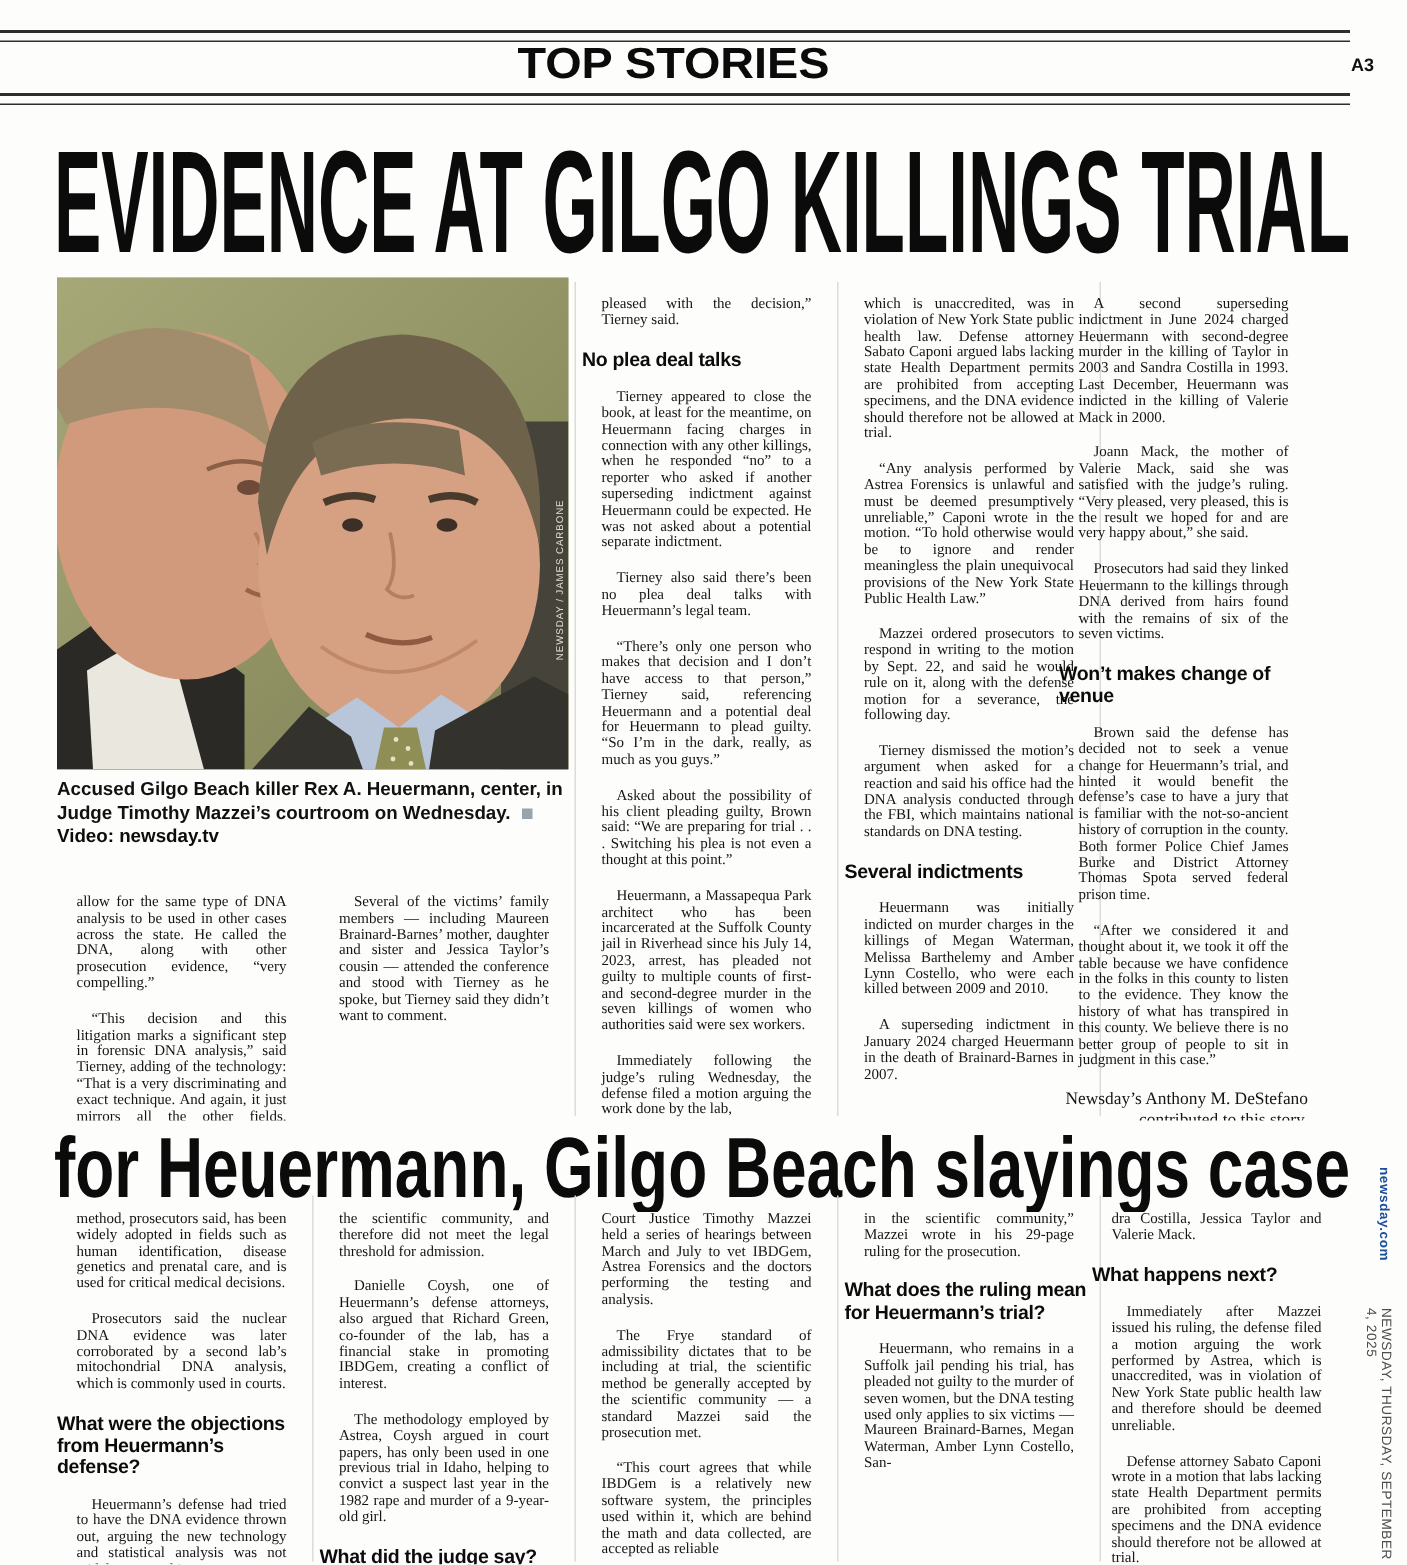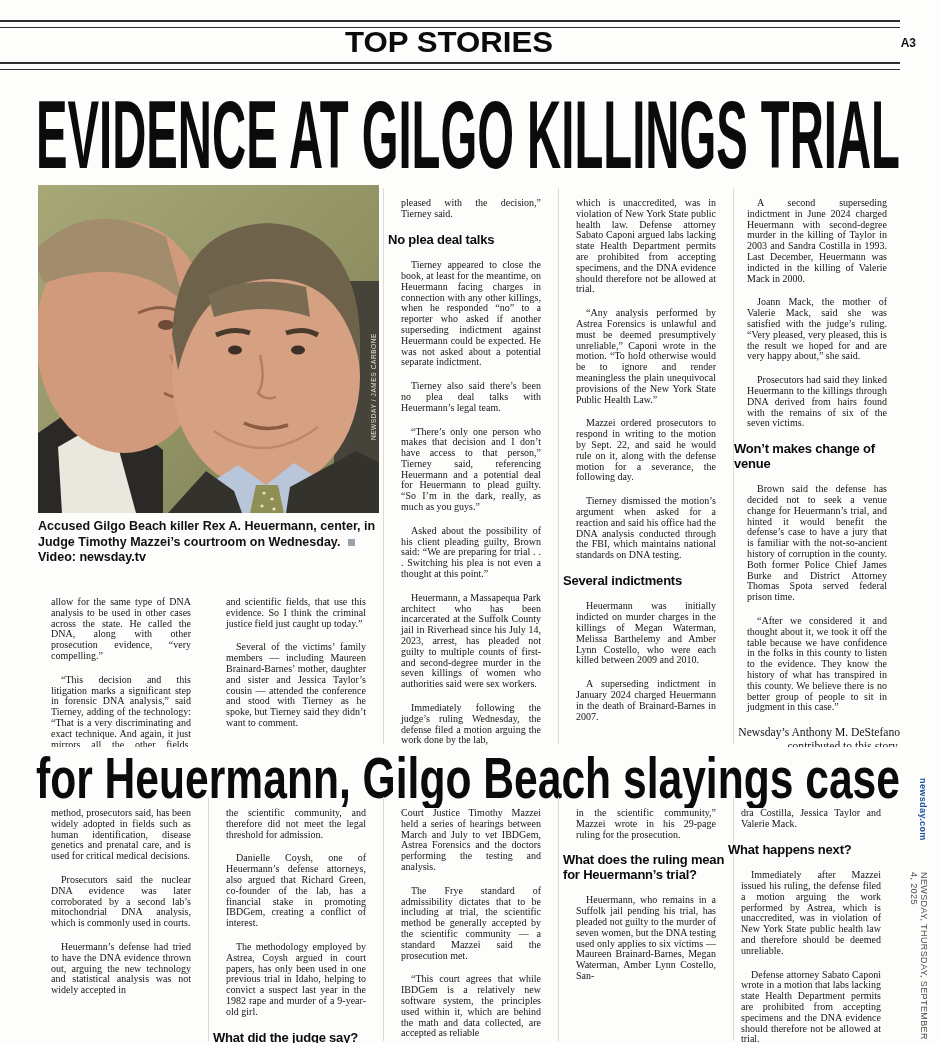--- a/index.html
+++ b/index.html
@@ -9,21 +9,21 @@
   }
   .rule2{position:absolute;left:0;width:900px;height:5px;
     border-top:2px solid #2e2e2e;border-bottom:1px solid #2e2e2e;}
   .section-band{position:absolute;top:24px;left:345px;width:210px;height:36px;text-decoration:underline;}
   .pageno{position:absolute;top:36px;right:22px;font:bold 12px "Liberation Sans",sans-serif;color:#111;}
   .headline-svg{position:absolute;left:36px;}
   .headline-svg text{font-family:"Liberation Sans",sans-serif;font-weight:bold;fill:#0b0b0b;}
   
   .col{position:absolute;top:185px;width:166px;height:562px;overflow:hidden;}
   .colA{position:absolute;top:185px;left:38px;width:341px;height:562px;}
-  .c3{left:388px}.c4{left:563px}.c5{left:734px}
+  .c3{left:388px}.c4{left:563px}.c5{left:706px}
   .crule{position:absolute;width:1px;background:#dcdcd6;}
   .photo-wrap{position:relative;width:341px;height:328px;overflow:hidden;background:#8f9163;}
   .photo-credit{position:absolute;right:2px;top:148px;writing-mode:vertical-rl;transform:rotate(180deg);
     font:6.5px "Liberation Sans",sans-serif;color:#e0ded2;letter-spacing:.6px;}
   .caption{margin-top:6px;font:bold 12.5px/1.25 "Liberation Sans",sans-serif;color:#111;}
   .cap-sq{display:inline-block;width:7px;height:7px;background:#9aa4ae;margin:0 5px 0 4px;}
   .video{font:bold 12.5px "Liberation Sans",sans-serif;color:#0c0c0c;text-decoration:none;}
   .subcol{position:absolute;top:399px;width:166px;height:163px;overflow:hidden;}
   .subcol.s2{left:175px;}
   
@@ -109,21 +109,20 @@
   <div class="caption">
     <span>Accused Gilgo Beach killer Rex A. Heuermann, center, in Judge Timothy Mazzei’s courtroom on Wednesday.</span>
     <span class="cap-sq"></span>
     <span class="video">Video: newsday.tv</span>
   </div>
   <div class="subcol s1" style="left:0">
     <p class="bp ni">allow for the same type of DNA analysis to be used in other cases across the state. He called the DNA, along with other prosecution evidence, “very compelling.”</p>
     <p class="bp">“This decision and this litigation marks a significant step in forensic DNA analysis,” said Tierney, adding of the technology: “That is a very discriminating and exact technique. And again, it just mirrors all the other fields, forensic fields</p>
   </div>
   <div class="subcol s2">
-    <p class="bp ni">and scientific fields, that use this evidence. So I think the criminal justice field just caught up today.”</p>
     <p class="bp">Several of the victims’ family members — including Maureen Brainard-Barnes’ mother, daughter and sister and Jessica Taylor’s cousin — attended the conference and stood with Tierney as he spoke, but Tierney said they didn’t want to comment.</p>
   </div>
 </div>
 
 <div class="col c3">
   <p class="bp ni">pleased with the decision,” Tierney said.</p>
   <h3 class="subhead">No plea deal talks</h3>
   <p class="bp">Tierney appeared to close the book, at least for the meantime, on Heuermann facing charges in connection with any other killings, when he responded “no” to a reporter who asked if another superseding indictment against Heuermann could be expected. He was not asked about a potential separate indictment.</p>
   <p class="bp">Tierney also said there’s been no plea deal talks with Heuermann’s legal team.</p>
   <p class="bp">“There’s only one person who makes that decision and I don’t have access to that person,” Tierney said, referencing Heuermann and a potential deal for Heuermann to plead guilty. “So I’m in the dark, really, as much as you guys.”</p>
@@ -157,20 +156,21 @@
 </svg>
 
 <div class="crule" style="left:208px;top:797px;height:244px"></div>
 <div class="crule" style="left:383px;top:797px;height:244px"></div>
 <div class="crule" style="left:558px;top:797px;height:244px"></div>
 <div class="crule" style="left:733px;top:797px;height:244px"></div>
 
 <div class="lcol l1">
   <p class="bp ni">method, prosecutors said, has been widely adopted in fields such as human identification, disease genetics and prenatal care, and is used for critical medical decisions.</p>
   <p class="bp">Prosecutors said the nuclear DNA evidence was later corroborated by a second lab’s mitochondrial DNA analysis, which is commonly used in courts.</p>
+  <h3 class="subhead">What were the objections from Heuermann’s defense?</h3>
   <p class="bp">Heuermann’s defense had tried to have the DNA evidence thrown out, arguing the new technology and statistical analysis was not widely accepted in</p>
 </div>
 <div class="lcol l2">
   <p class="bp ni">the scientific community, and therefore did not meet the legal threshold for admission.</p>
   <p class="bp">Danielle Coysh, one of Heuermann’s defense attorneys, also argued that Richard Green, co-founder of the lab, has a financial stake in promoting IBDGem, creating a conflict of interest.</p>
   <p class="bp">The methodology employed by Astrea, Coysh argued in court papers, has only been used in one previous trial in Idaho, helping to convict a suspect last year in the 1982 rape and murder of a 9-year-old girl.</p>
   <h3 class="subhead">What did the judge say?</h3>
   <p class="bp">Suffolk County Supreme</p>
 </div>
 <div class="lcol l3">

